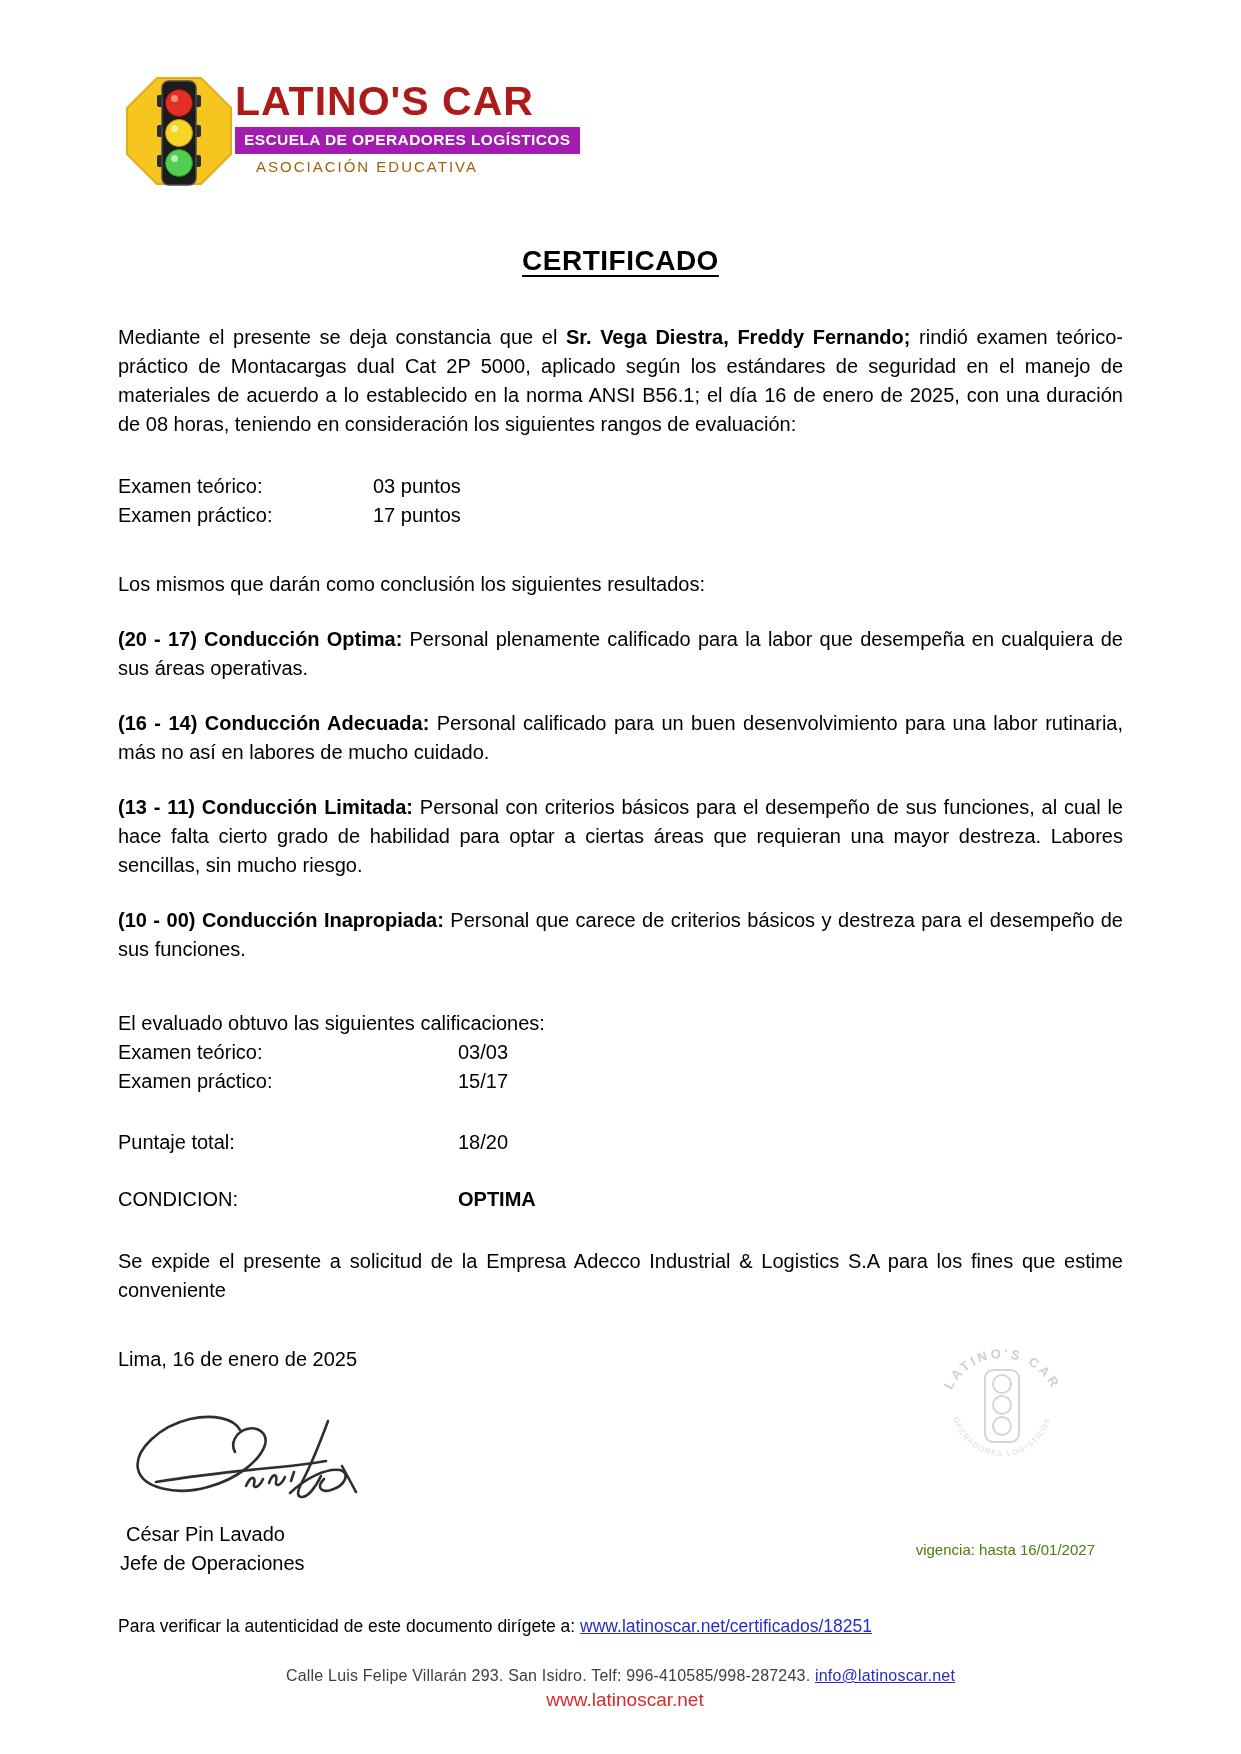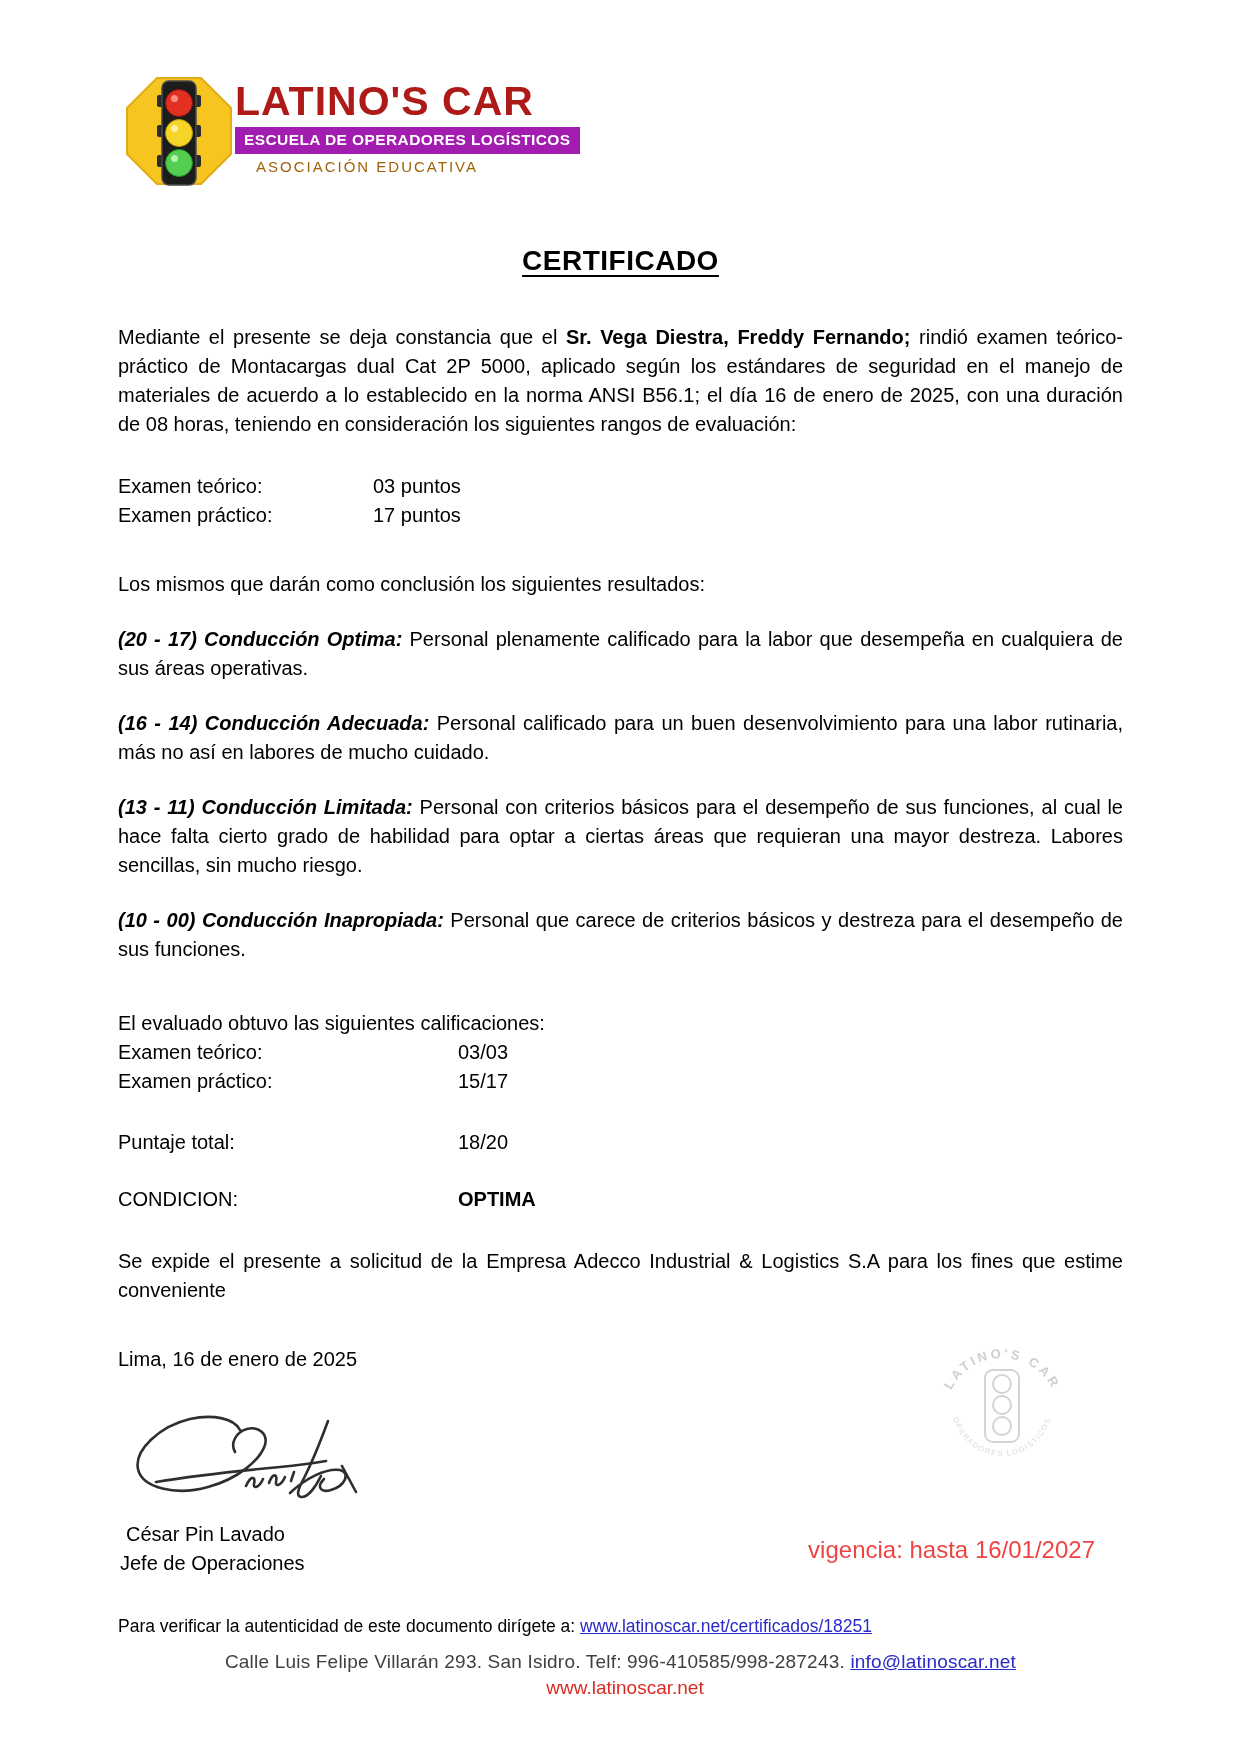--- a/index.html
+++ b/index.html
@@ -34,40 +34,40 @@
   
   .content { margin:0 118px; font-size:20px; line-height:29px; }
   .justify { text-align:justify; }
   .intro { margin-top:46px; }
   .row { display:flex; }
   .score1 { margin-top:33px; }
   .score1 .lbl { width:255px; flex:none; }
   .score2 .lbl { width:340px; flex:none; }
   .conclusion { margin-top:40px; }
   .range { margin-top:26px; }
-  .range .range-label { font-weight:bold; font-style:italic; }
+  .range .range-label { font-weight:bold; }
   .results-intro { margin-top:45px; }
   .total-row { margin-top:32px; }
   .cond-row { margin-top:28px; }
   .cond-row .val { font-weight:bold;text-align:right; }
   .issuance { margin-top:33px; }
   .date-line { margin-top:40px; }
   
   .sign-block { margin-top:34px; }
   .signature-svg { margin-left:10px; display:block; }
   .sign-footer { display:flex; justify-content:space-between; align-items:center; margin-top:12px; }
   .sign-name { padding-left:8px; }
   .sign-role { padding-left:2px; }
-  .validity { font-size:24px; color:#ef4444; padding-right:28px; }
+  .validity { font-size:15px; color:#4d7c0f; padding-right:28px; }
   
   .stamp { position:absolute; left:922px; top:1332px; opacity:.85; }
   
   .verify { margin:38px 118px 0 118px; font-size:17.5px; color:#000; }
   a.link { color:#2A2AC8; text-decoration:underline; cursor:pointer; }
-  .addr { text-align:center; margin-top:14px; font-size:19px; color:#3F3F3F; letter-spacing:.2px; }
+  .addr { text-align:center; margin-top:30px; font-size:16px; color:#3F3F3F; letter-spacing:.2px; }
   .site { text-align:center; margin-top:4px; font-size:19px; color:#D92B25;padding-left:9px; }
 </style>
 </head>
 <body>
 
 <div class="page">
 
   <div class="logo-row">
     <svg class="logo-icon" width="110" height="112" viewBox="0 0 110 112" aria-hidden="true">
       <polygon points="33,3 77,3 107,33 107,79 77,109 33,109 3,79 3,33" fill="#F6C51F" stroke="#E2AC16" stroke-width="2"></polygon>

